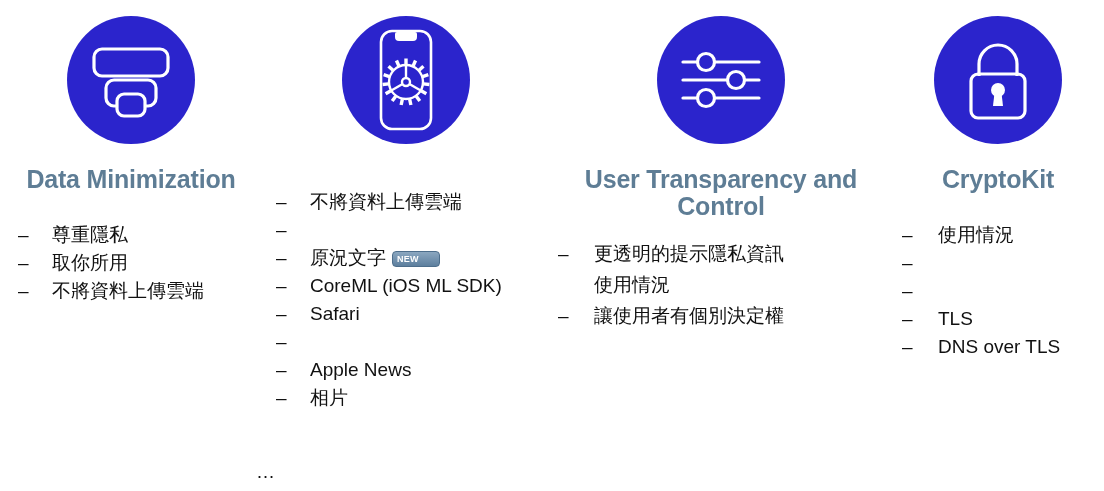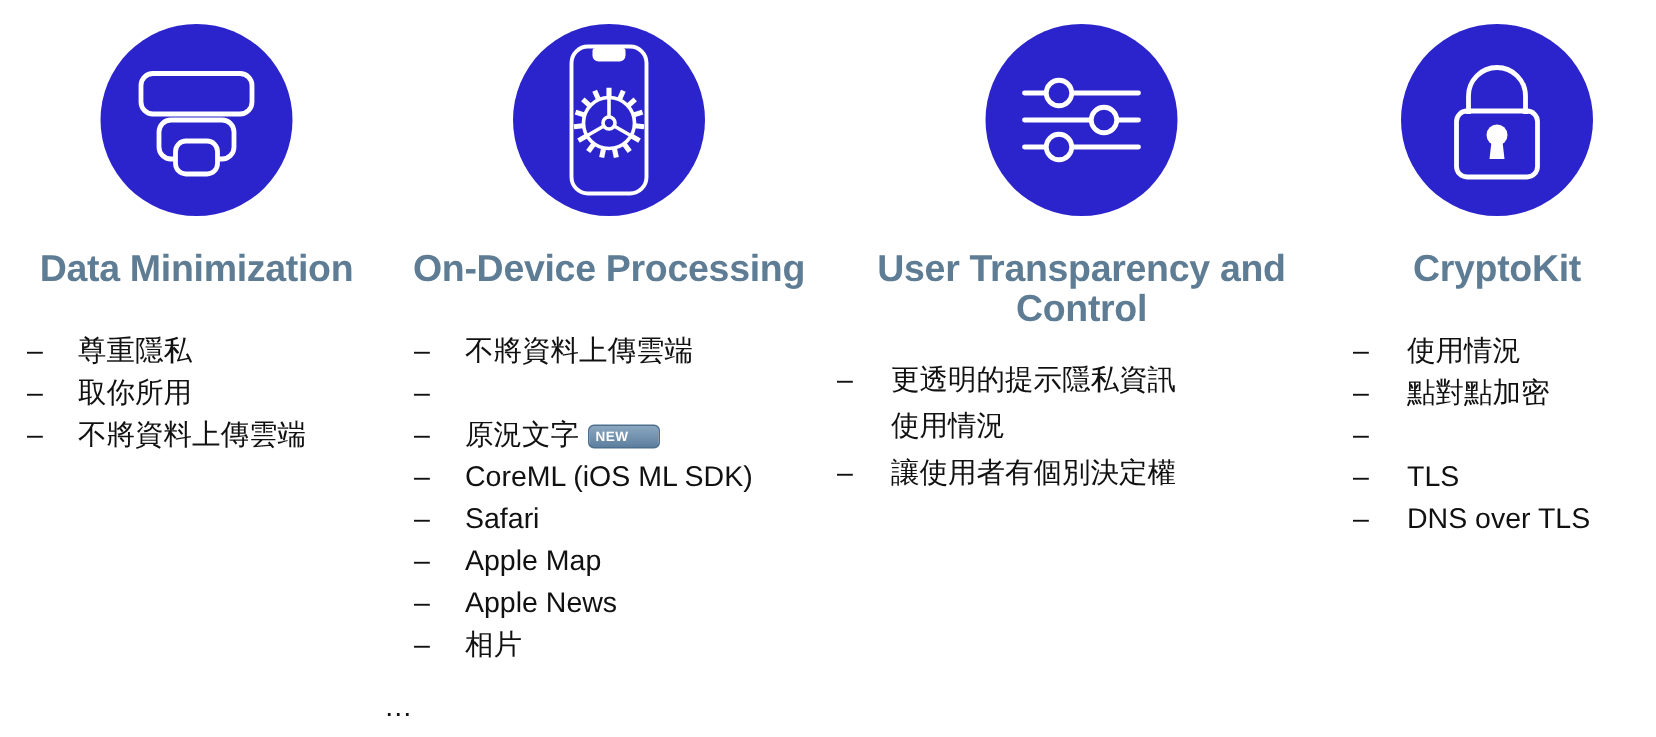--- a/index.html
+++ b/index.html
@@ -203,21 +203,20 @@
                   <rect x="-1.7" y="-23.5" width="3.4" height="6" transform="rotate(264)"></rect>
                   <rect x="-1.7" y="-23.5" width="3.4" height="6" transform="rotate(288)"></rect>
                   <rect x="-1.7" y="-23.5" width="3.4" height="6" transform="rotate(312)"></rect>
                   <rect x="-1.7" y="-23.5" width="3.4" height="6" transform="rotate(336)"></rect>
                 </g>
               </g>
             </svg>
           </span>
         </div>
       </div>
-      <div class="heading">On-Device Processing</div>
       <div class="bullets">
         <div class="bullet">
           <span class="dash">–</span>
           <span class="btext">不將資料上傳雲端</span>
         </div>
         <div class="bullet">
           <span class="dash">–</span>
         </div>
         <div class="bullet">
           <span class="dash">–</span>
@@ -226,21 +225,20 @@
         <div class="bullet">
           <span class="dash">–</span>
           <span class="btext">CoreML (iOS ML SDK)</span>
         </div>
         <div class="bullet">
           <span class="dash">–</span>
           <span class="btext">Safari</span>
         </div>
         <div class="bullet">
           <span class="dash">–</span>
-          <span class="btext">Apple Map</span>
         </div>
         <div class="bullet">
           <span class="dash">–</span>
           <span class="btext">Apple News</span>
         </div>
         <div class="bullet">
           <span class="dash">–</span>
           <span class="btext">相片</span>
         </div>
       </div>
@@ -291,21 +289,20 @@
         </div>
       </div>
       <div class="heading">CryptoKit</div>
       <div class="bullets">
         <div class="bullet">
           <span class="dash">–</span>
           <span class="btext">使用情況</span>
         </div>
         <div class="bullet">
           <span class="dash">–</span>
-          <span class="btext">點對點加密</span>
         </div>
         <div class="bullet">
           <span class="dash">–</span>
         </div>
         <div class="bullet">
           <span class="dash">–</span>
           <span class="btext">TLS</span>
         </div>
         <div class="bullet">
           <span class="dash">–</span>

